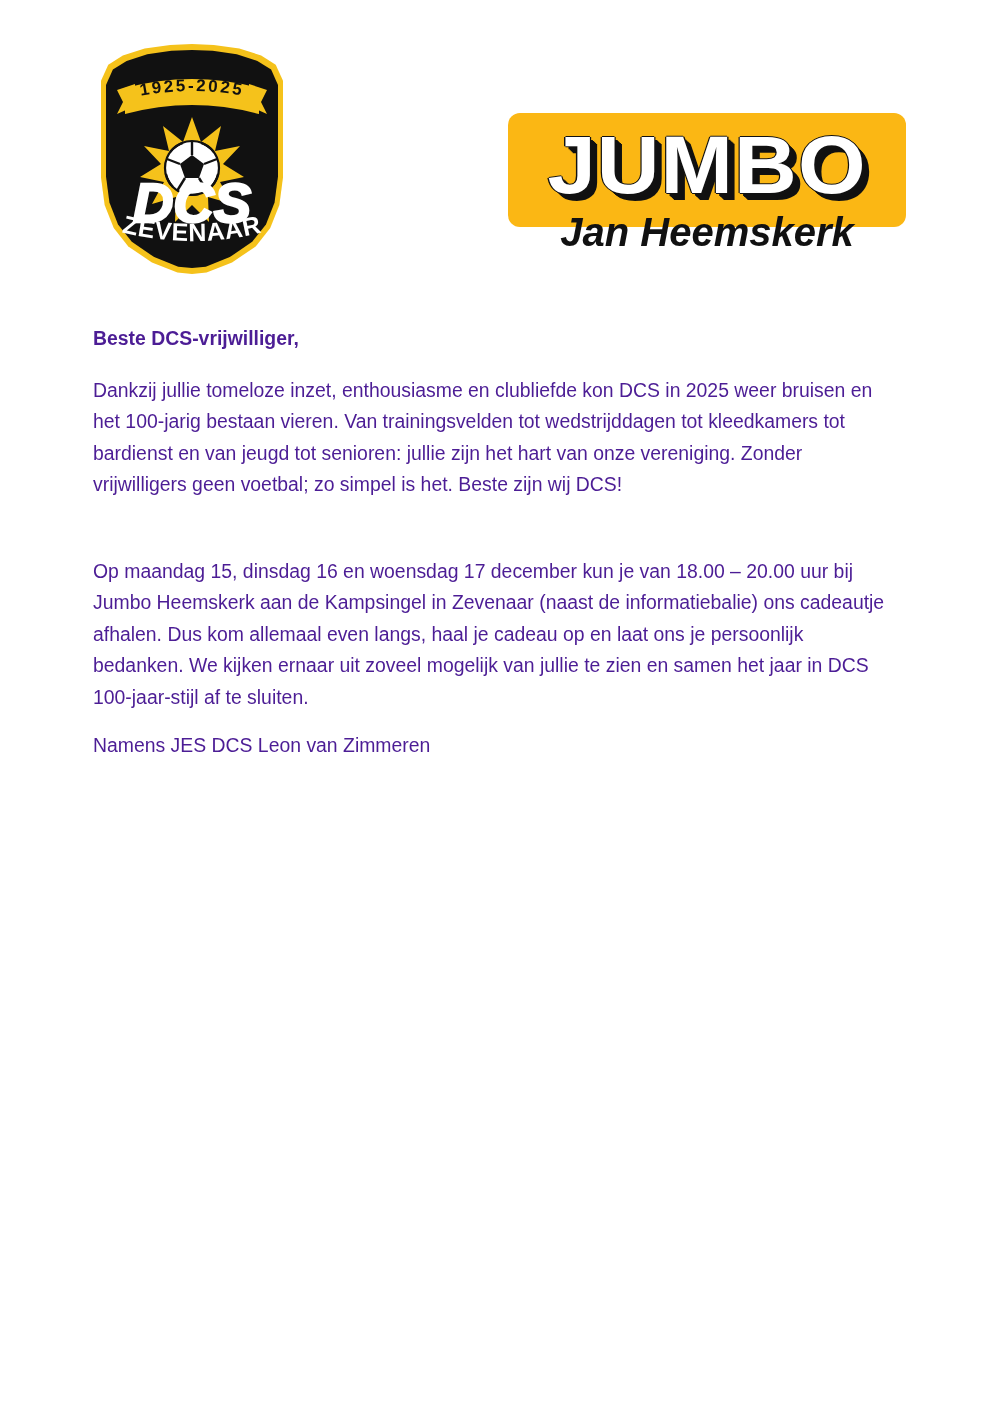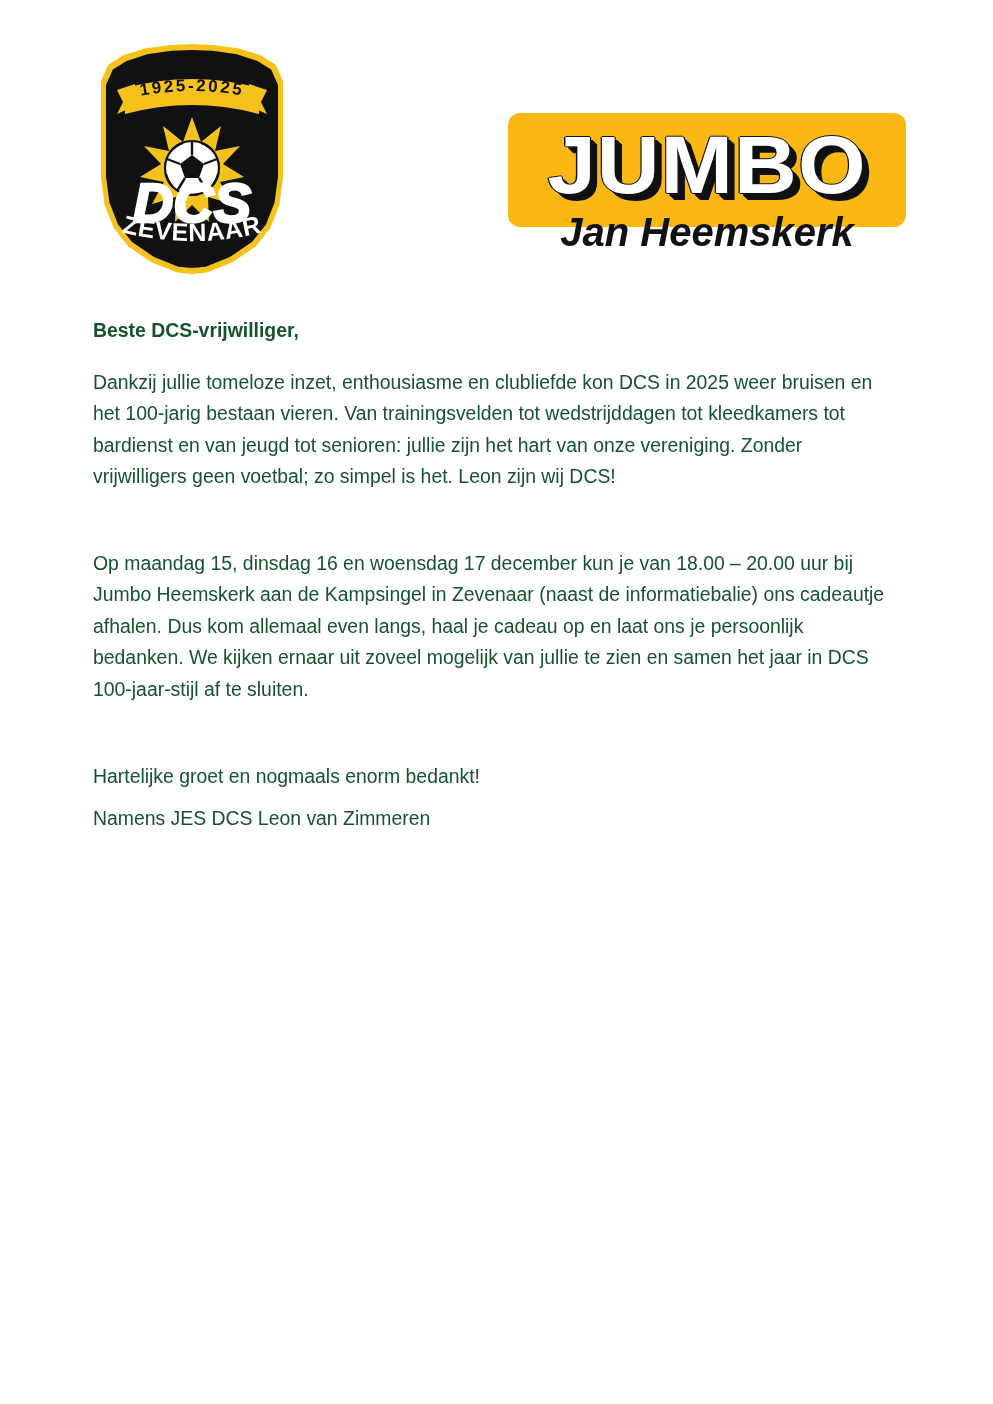--- a/index.html
+++ b/index.html
@@ -113,24 +113,24 @@
   }
 
   
   .letter {
     position: absolute;
     left: 93px;
     top: 311px;
     width: 795px;
   }
   .letter p {
-    margin: 4px 0 17px 0;
+    margin: 12px 0 17px 0;
     font-size: 19.4px;
     line-height: 31.5px;
-    color: #14532d;
+    color: #4c1d95;
     text-align: left;
   }
   .salutation {
     font-weight: bold;
     margin-bottom: 20px !important;
   }
   .gap-block {
     margin-top: 55px !important;
   }
   .gap-closing {
@@ -200,24 +200,23 @@
     <div class="jumbo-word">JUMBO</div>
     <div class="jumbo-sub">Jan Heemskerk</div>
   </div>
 
 </div>
 
 <div class="letter">
 
   <p class="salutation">Beste DCS-vrijwilliger,</p>
 
-  <p><span>Dankzij jullie tomeloze inzet, enthousiasme en clubliefde kon DCS in 2025 weer bruisen en het 100-jarig bestaan vieren. Van trainingsvelden tot wedstrijddagen tot kleedkamers tot bardienst en van jeugd tot senioren: </span><b>jullie zijn het hart van onze vereniging.</b><span> Zonder vrijwilligers geen voetbal; zo simpel is het. </span><b>Leon zijn wij DCS!</b></p>
+  <p><span>Dankzij jullie tomeloze inzet, enthousiasme en clubliefde kon DCS in 2025 weer bruisen en het 100-jarig bestaan vieren. Van trainingsvelden tot wedstrijddagen tot kleedkamers tot bardienst en van jeugd tot senioren: </span><b>jullie zijn het hart van onze vereniging.</b><span> Zonder vrijwilligers geen voetbal; zo simpel is het. </span><b>Beste zijn wij DCS!</b></p>
 
 
   <p class="gap-block"><b>Op maandag 15, dinsdag 16 en woensdag 17 december kun je van 18.00 – 20.00 uur bij Jumbo Heemskerk aan de Kampsingel in Zevenaar</b><span> (naast de informatiebalie) </span><b>ons cadeautje afhalen.</b><span> Dus kom allemaal even langs, haal je cadeau op en laat ons je persoonlijk bedanken. We kijken ernaar uit zoveel mogelijk van jullie te zien en samen het jaar in DCS 100-jaar-stijl af te sluiten.</span></p>
 
-  <p class="gap-closing sig-line">Hartelijke groet en nogmaals enorm bedankt!</p>
 
   <p class="sig-line">Namens JES DCS Leon van Zimmeren</p>
 
 
 
 </div>
 
 </body></html>

